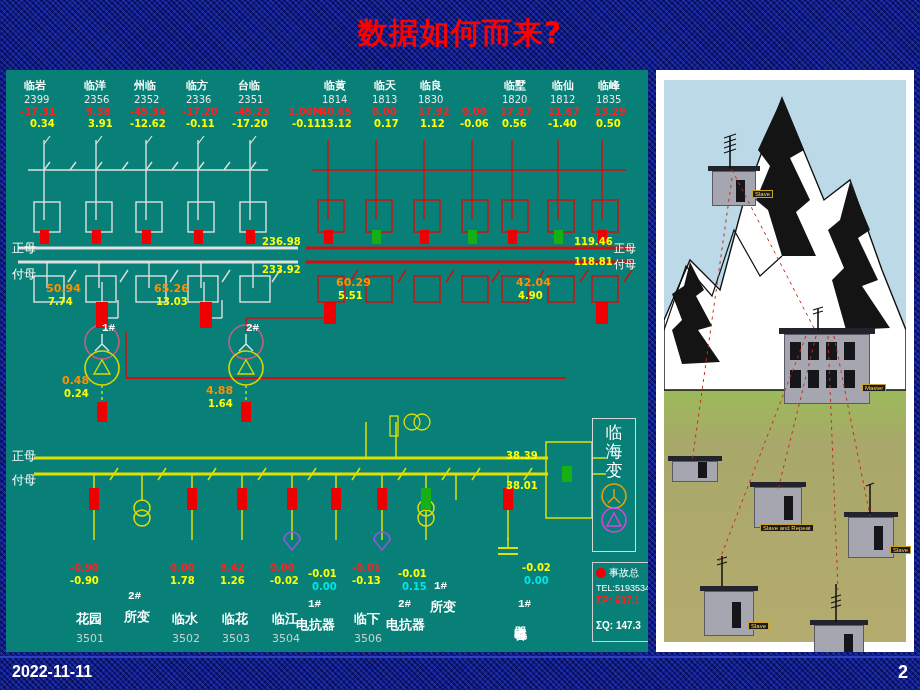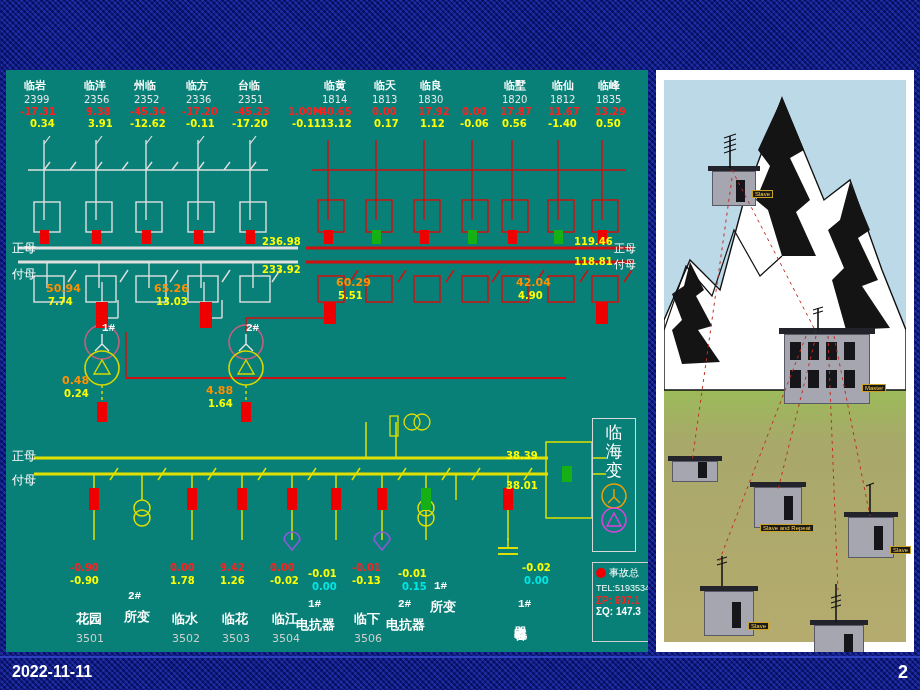--- a/index.html
+++ b/index.html
@@ -83,20 +83,23 @@
   #footer { position: absolute; left: 0; top: 656px; width: 920px; height: 34px; }
   #footer .date { position: absolute; left: 12px; top: 7px; color: #ffffff; font-size: 16px; font-weight: bold; }
   #footer .pnum { position: absolute; right: 12px; top: 6px; color: #ffffff; font-size: 18px; font-weight: bold; }
   #footer .sep { position: absolute; left: 0; top: 0; width: 920px; height: 2px; background: #2e3fc0; }
 </style>
 </head>
 <body>
 
 <div id="slide">
 
+  <div id="title-bar">
+    <div id="title-text">数据如何而来?</div>
+  </div>
 
   <div id="scada">
 
     <div>
       <div class="lbl stname" style="left:18px;  top:8px;">临岩</div>
       <div class="lbl stname" style="left:78px;  top:8px;">临洋</div>
       <div class="lbl stname" style="left:128px; top:8px;">州临</div>
       <div class="lbl stname" style="left:180px; top:8px;">临方</div>
       <div class="lbl stname" style="left:232px; top:8px;">台临</div>
 
@@ -488,21 +491,21 @@
       </svg>
     </div>
 
     <div id="alarmbox">
       <div class="row">
         <span class="dot-red"></span>
         <span class="a-title">事故总</span>
       </div>
       <div class="a-tel" style="margin-top:3px;text-align:center;">TEL:5193534</div>
       <div class="a-p" style="margin-top:2px;">ΣP: 607.1</div>
-      <div class="a-q" style="margin-top:0;">ΣQ: 147.3</div>
+      <div class="a-q" style="margin-top:14px;">ΣQ: 147.3</div>
     </div>
 
   </div>
 
   <div id="illus">
     <div class="sky"></div>
     <div class="ground"></div>
 
     <svg width="242" height="320" style="position:absolute;left:8px;top:10px;">
       <polygon points="118,18 160,120 186,100 218,190 242,250 242,310 0,310 0,240 26,180 56,210 80,120" fill="#ffffff" stroke="#111" stroke-width="1.4"></polygon>

